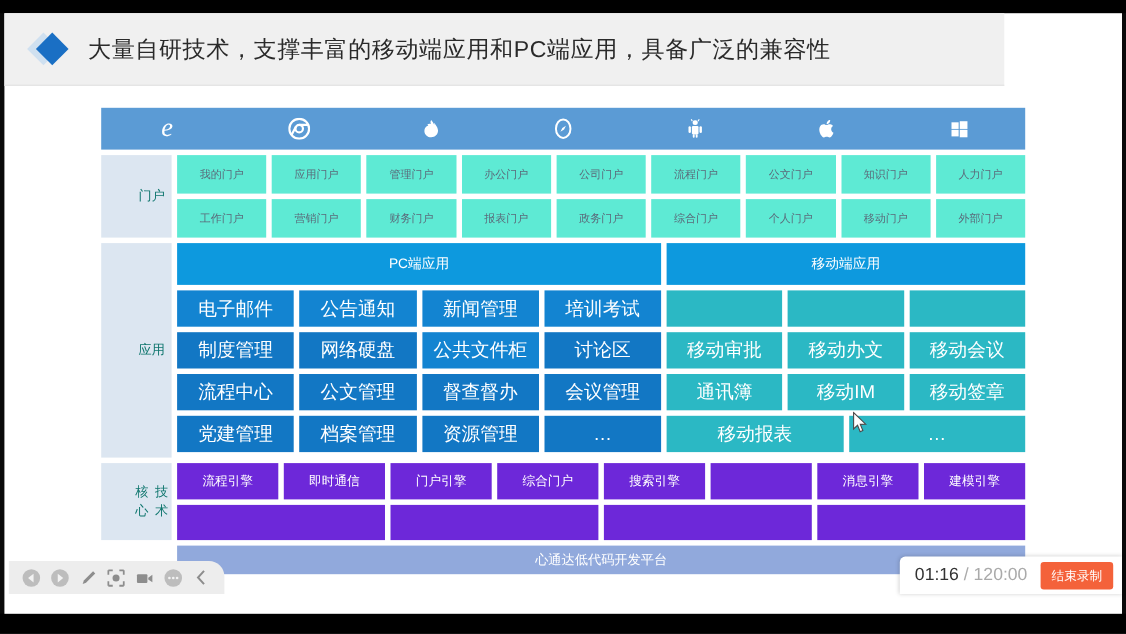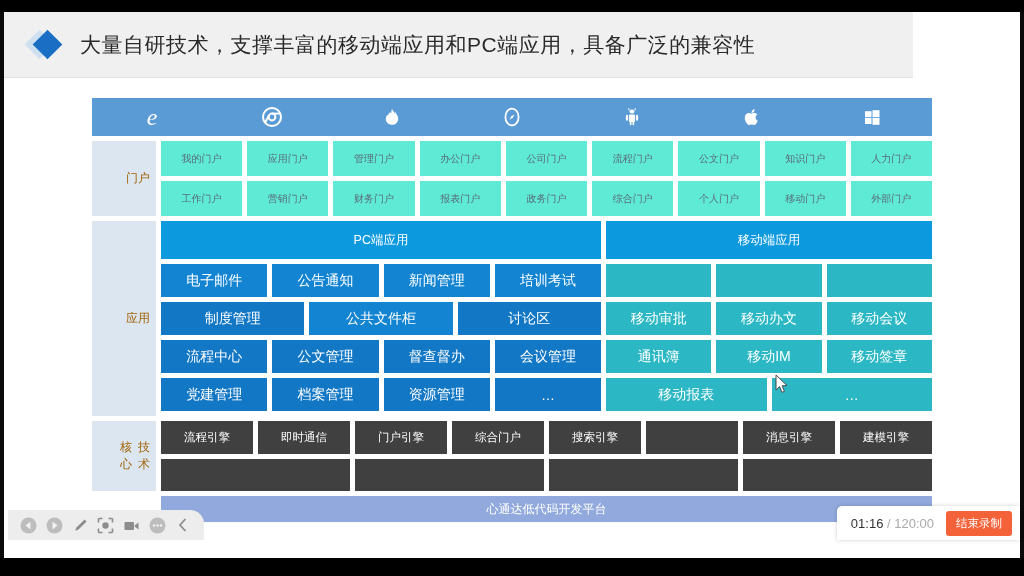--- a/index.html
+++ b/index.html
@@ -44,22 +44,22 @@
   }
   .browser-bar .bicon {
     flex:1; display:flex; align-items:center; justify-content:center;
     color:#ffffff; height:38px;
   }
   .browser-bar .bicon svg { display:block; }
   .browser-bar .bicon .glyph { font-size:22px; line-height:1; color:#fff; }
 
   .grid-row { display:flex; width:840px; }
   .row-label {
-    width:64px; flex:0 0 64px; background:#dce6f1; color:#a16207;
-    display:flex; align-items:center; justify-content:center; text-align:left;
+    width:64px; flex:0 0 64px; background:#dce6f1; color:#0f766e;
+    display:flex; align-items:center; justify-content:center; text-align:center;
     font-size:12px; line-height:1.45; margin-right:5px;padding-left:28px;
   }
   .row-body { flex:1; }
 
   
   .portal-block { height:75px; }
   .portal-line { display:flex; gap:5px; height:35px; margin-bottom:5px; }
   .portal-line:last-child { margin-bottom:0; }
   .portal-cell {
     flex:1; background:#5eead4; color:#5a6a7a; font-size:10px;
@@ -72,33 +72,33 @@
   .app-col-mb { flex:1; }
   .app-head {
     height:38px; color:#ffffff; font-size:12.5px;
     display:flex; align-items:center; justify-content:center; margin-bottom:5px;
   }
   .app-head.pc { background:#0d99de; }
   .app-head.mb { background:#0d99de; }
   .app-line { display:flex; gap:5px; height:33px; margin-bottom:5px; }
   .app-line:last-child { margin-bottom:0; }
   .app-cell {
-    flex:1; color:#ffffff; font-size:14px;
+    flex:1; color:#ffffff; font-size:17px;
     display:flex; align-items:center; justify-content:center;
   }
   .app-cell.pc { background:#1277c4; }
   .app-cell.pc.alt { background:#1384d1; }
   .app-cell.mb { background:#2bb8c4; }
 
   
   .core-block { height:70px; }
   .core-line1 { display:flex; gap:5px; height:33px; margin-bottom:5px; }
   .core-line2 { display:flex; gap:5px; height:32px; }
   .core-cell, .core-wide {
-    background:#404040; color:#ffffff; font-size:11.5px;
+    background:#6d28d9; color:#ffffff; font-size:11.5px;
     display:flex; align-items:center; justify-content:center;
   }
   .core-cell { flex:1; }
   .core-wide { flex:1; }
 
   
   .platform-row { display:flex; width:840px; margin-top:5px; }
   .platform-spacer { width:64px; flex:0 0 64px; margin-right:5px; }
   .platform-bar {
     flex:1; height:26px; background:#91a9dc; color:#ffffff; font-size:12px;
@@ -108,21 +108,21 @@
   
   .cursor { position:absolute; left:771px; top:362px; width:14px; height:20px; pointer-events:none; }
 
   
   .rec-widget {
     position:absolute; right:0; bottom:18px; height:34px;
     background:#ffffff; border-top-left-radius:5px;
     display:flex; align-items:center; padding:0 8px 0 14px; gap:12px;
     box-shadow:0 0 4px rgba(0,0,0,.18);
   }
-  .rec-time { font-size:13px; color:#333; white-space:nowrap; }
+  .rec-time { font-size:16px; color:#333; white-space:nowrap; }
   .rec-time .total { color:#aaa; }
   .rec-stop {
     background:#f4623a; color:#fff; font-size:11.5px; border:none;
     border-radius:3px; padding:5px 10px; white-space:nowrap; cursor:pointer;
   }
 
   
   .lt-toolbar {
     position:absolute; left:4px; bottom:18px; width:196px; height:30px;
     background:#ededed; border-top-right-radius:14px;
@@ -240,20 +240,21 @@
           <div class="app-col-pc">
             <div class="app-head pc">PC端应用</div>
             <div class="app-line">
               <div class="app-cell pc alt">电子邮件</div>
               <div class="app-cell pc alt">公告通知</div>
               <div class="app-cell pc alt">新闻管理</div>
               <div class="app-cell pc alt">培训考试</div>
             </div>
             <div class="app-line">
               <div class="app-cell pc">制度管理</div>
+              <div class="app-cell pc">网络硬盘</div>
               <div class="app-cell pc alt">公共文件柜</div>
               <div class="app-cell pc">讨论区</div>
             </div>
             <div class="app-line">
               <div class="app-cell pc">流程中心</div>
               <div class="app-cell pc">公文管理</div>
               <div class="app-cell pc">督查督办</div>
               <div class="app-cell pc">会议管理</div>
             </div>
             <div class="app-line">

